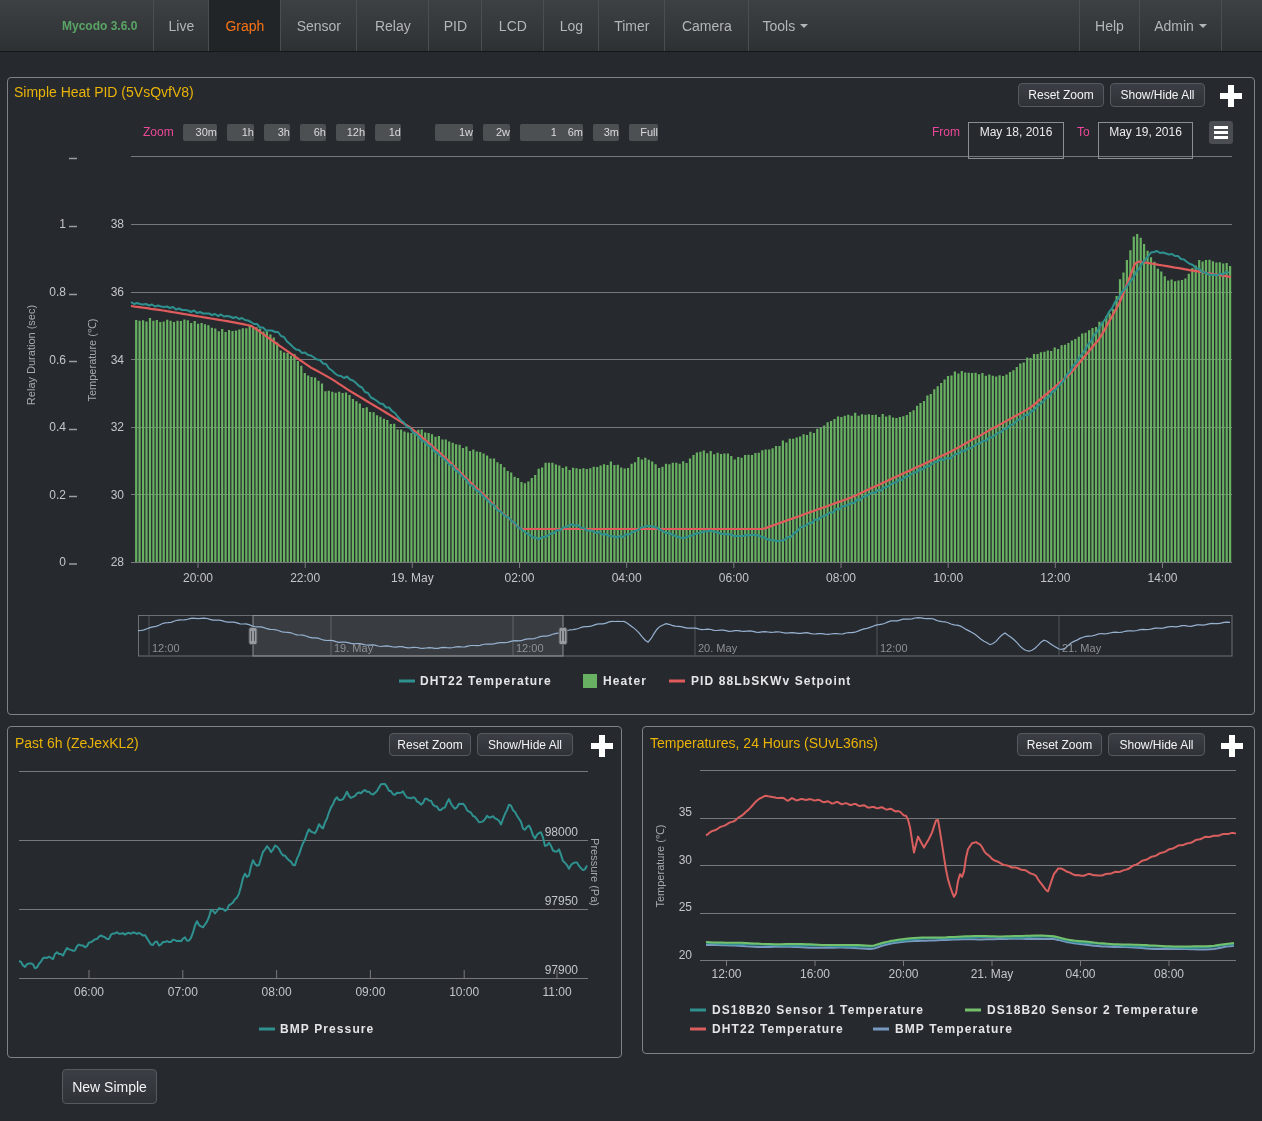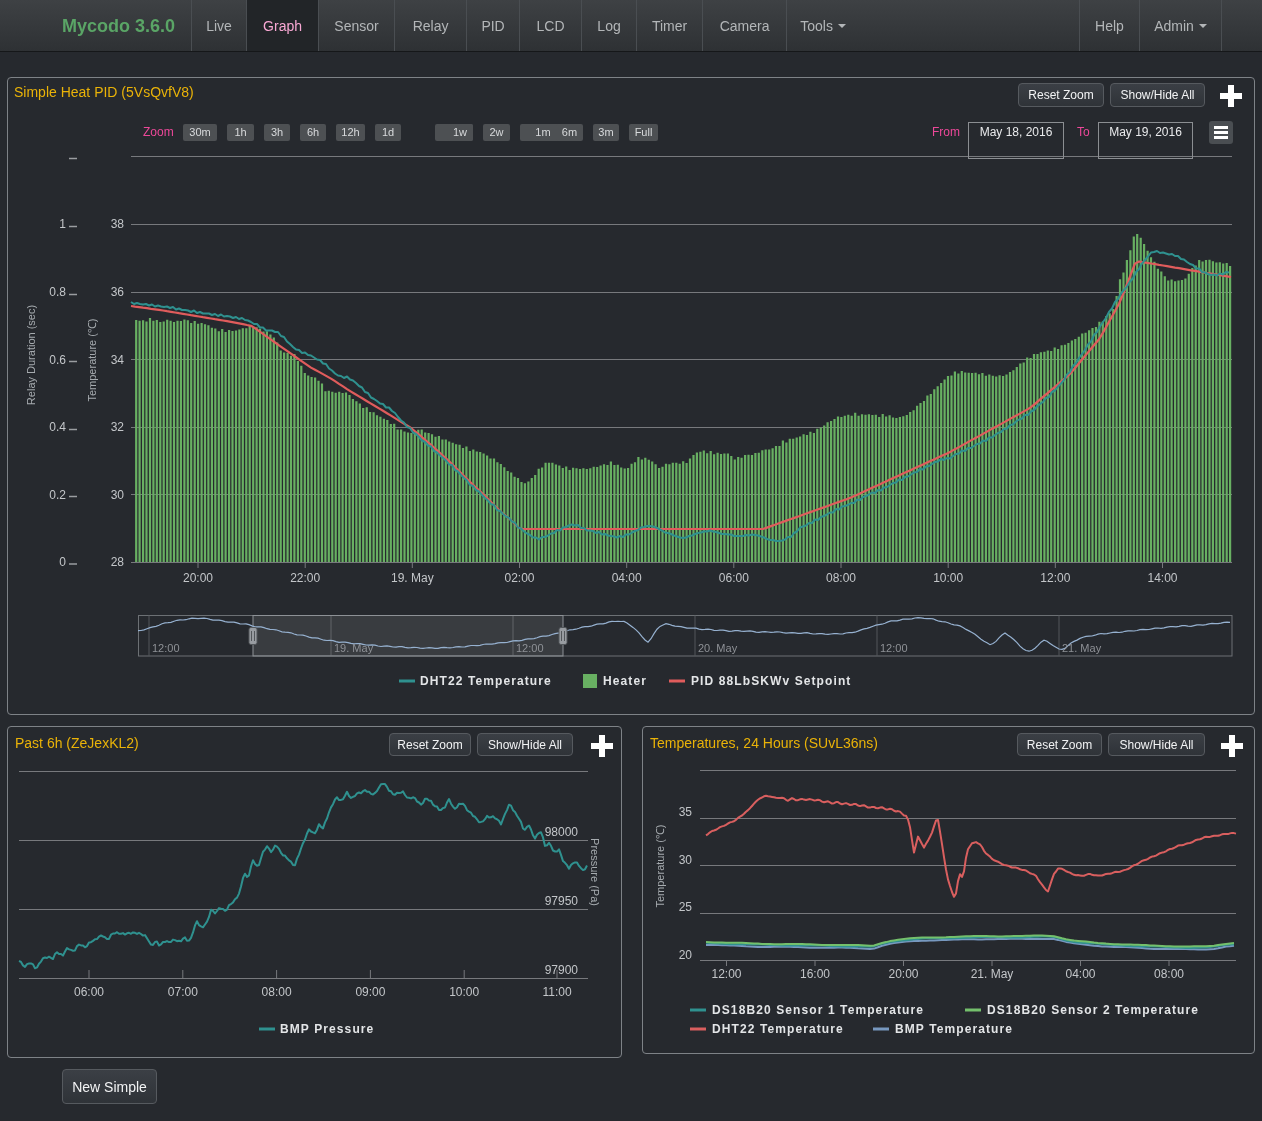--- a/index.html
+++ b/index.html
@@ -1,24 +1,24 @@
 <!DOCTYPE html>
 <html><head><meta charset="utf-8"><style>
 *{margin:0;padding:0;box-sizing:border-box}
 body{width:1262px;height:1121px;background:#26292e;font-family:"Liberation Sans",sans-serif;position:relative;overflow:hidden}
 .navbar{position:absolute;left:0;top:0;width:1262px;height:52px;background:linear-gradient(#3e4144,#2e3134);border-bottom:1px solid #151719;display:flex;align-items:stretch}
-.brand{color:#5aa566;font-weight:bold;font-size:18px;line-height:52px;padding-left:62px;padding-right:16px}
+.brand{color:#5aa566;font-weight:bold;font-size:12px;line-height:52px;padding-left:62px;padding-right:16px}
 .nav-item{display:flex;align-items:center;justify-content:center;color:#b3b6b8;font-size:14px;border-left:1px solid #4a4e52;cursor:default}
-.nav-item.active{background:#222528;color:#f9a8d4;border-left:1px solid #4a4e52}
+.nav-item.active{background:#222528;color:#f97316;border-left:1px solid #4a4e52}
 .nav-right{margin-left:auto;display:flex;margin-right:40px}
 .caret{display:inline-block;width:0;height:0;border-left:4px solid transparent;border-right:4px solid transparent;border-top:4px solid #b3b6b8;margin-left:5px;vertical-align:middle}
 .panel{position:absolute;border:1px solid #7e8287;border-radius:4px;background:transparent}
 .ptitle{position:absolute;color:#eab308;font-size:14px}
 .btn{position:absolute;background:linear-gradient(#3b3f45,#2f3338);border:1px solid #565a5f;border-radius:4px;color:#f2f3f4;font-size:12px;text-align:center;font-family:"Liberation Sans",sans-serif}
-.rsbtn{position:absolute;background:#4d5053;border-radius:2px;color:#d8dadc;font-size:11px;text-align:center;line-height:17px;height:17px}
+.rsbtn{position:absolute;background:#4d5053;border-radius:2px;color:#d8dadc;font-size:11px;text-align:right;line-height:17px;height:17px}
 .plus{position:absolute;width:22px;height:22px}
 .plus:before{content:"";position:absolute;left:8px;top:0;width:6px;height:22px;background:#fff}
 .plus:after{content:"";position:absolute;left:0;top:8px;width:22px;height:6px;background:#fff}
 .inp{position:absolute;border:1px solid #8b8e92;background:transparent;color:#e9eaec;font-size:12px;text-align:center;line-height:19px;height:37px}
 .lbl{position:absolute;color:#ec4899;font-size:12px}
 </style></head><body>
 <div class="navbar">
   <div class="brand">Mycodo 3.6.0</div>
   <div class="nav-item" style="width:55px">Live</div>
   <div class="nav-item active" style="width:72px">Graph</div>

